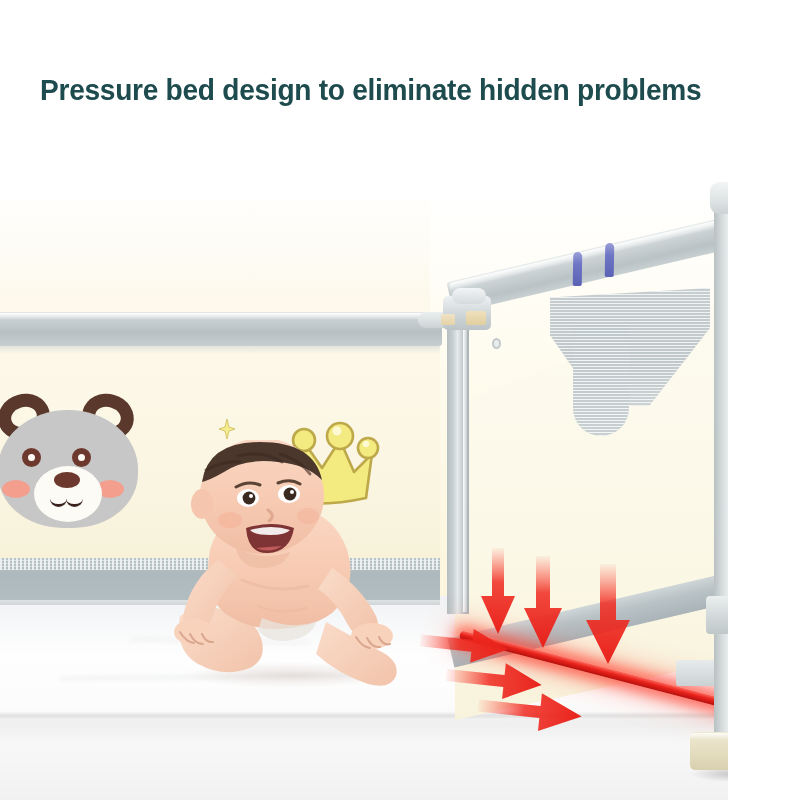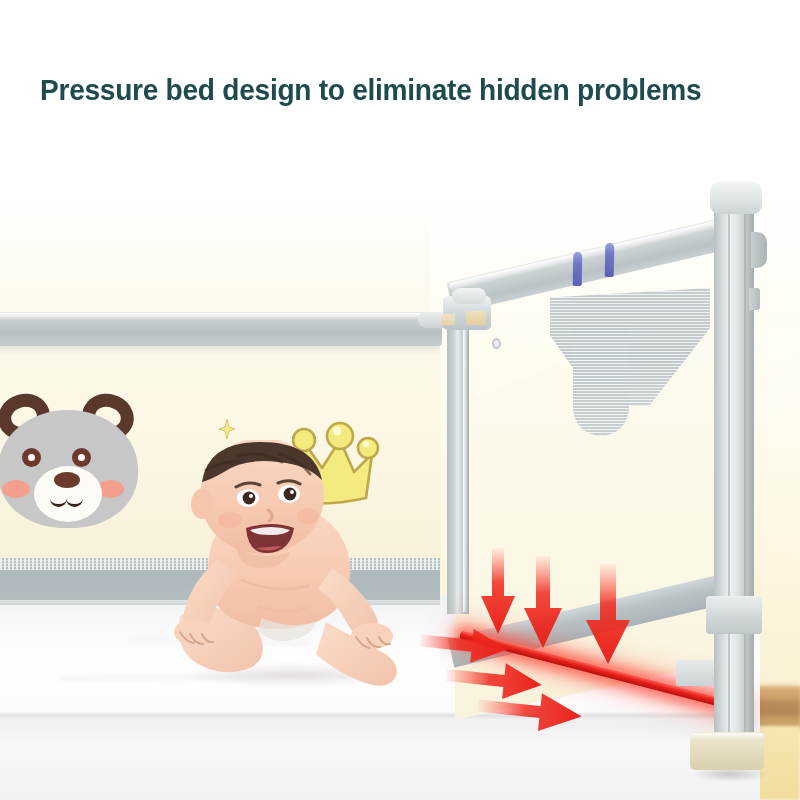--- a/index.html
+++ b/index.html
@@ -1,17 +1,17 @@
 <!DOCTYPE html>
 <html><head>
 <meta charset="utf-8">
 <style>
   html,body{margin:0;padding:0;background:#fff;}
   body{font-family:"Liberation Sans",sans-serif;}
-  #stage{position:relative;width:800px;height:800px;overflow:hidden;background:#ffffff;}
+  #stage{position:relative;width:728px;height:800px;overflow:hidden;background:#ffffff;}
 
   
   .bg-base{position:absolute;inset:0;background:#fdfdfa;}
   .bg-wall-left{position:absolute;left:0;top:0;width:440px;height:640px;
       background:linear-gradient(180deg,#fffffd 0%,#fdf9ec 45%,#f8f1dd 100%);}
   .bg-wall-right{position:absolute;left:430px;top:0;width:370px;height:760px;
       background:linear-gradient(180deg,#ffffff 0%,#fffdf4 40%,#fdf6e0 72%,#fdf3d9 100%);}
   .bg-top-white{position:absolute;left:0;top:0;width:800px;height:200px;background:#ffffff;}
   .bg-top-fade{position:absolute;left:0;top:150px;width:800px;height:150px;
       background:linear-gradient(180deg,rgba(255,255,255,1) 0%,rgba(255,255,255,0.55) 55%,rgba(255,255,255,0) 100%);}

